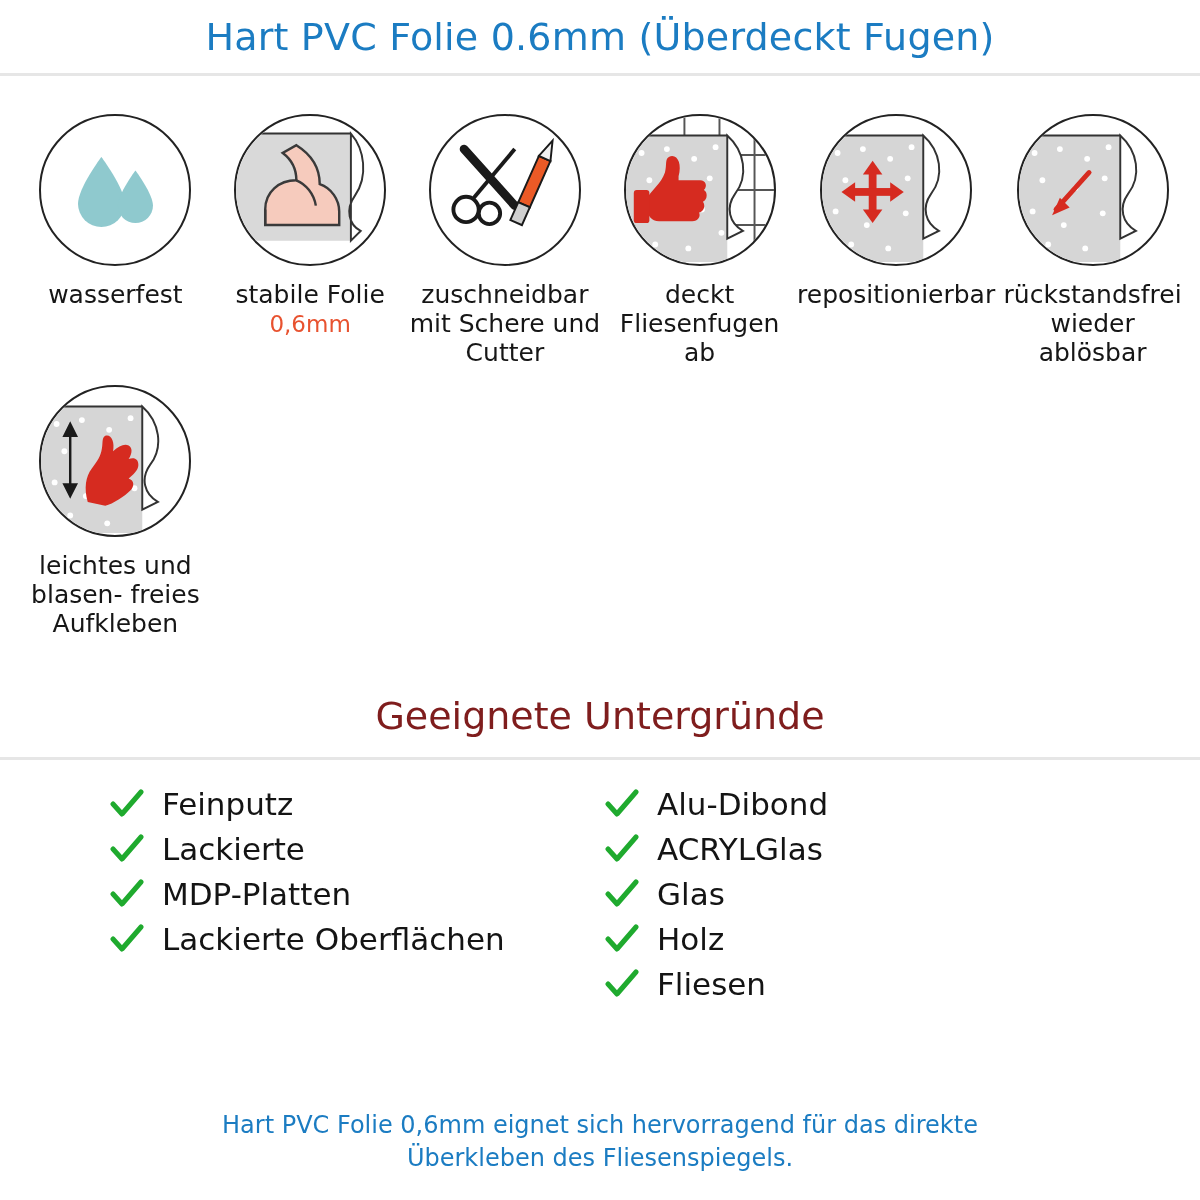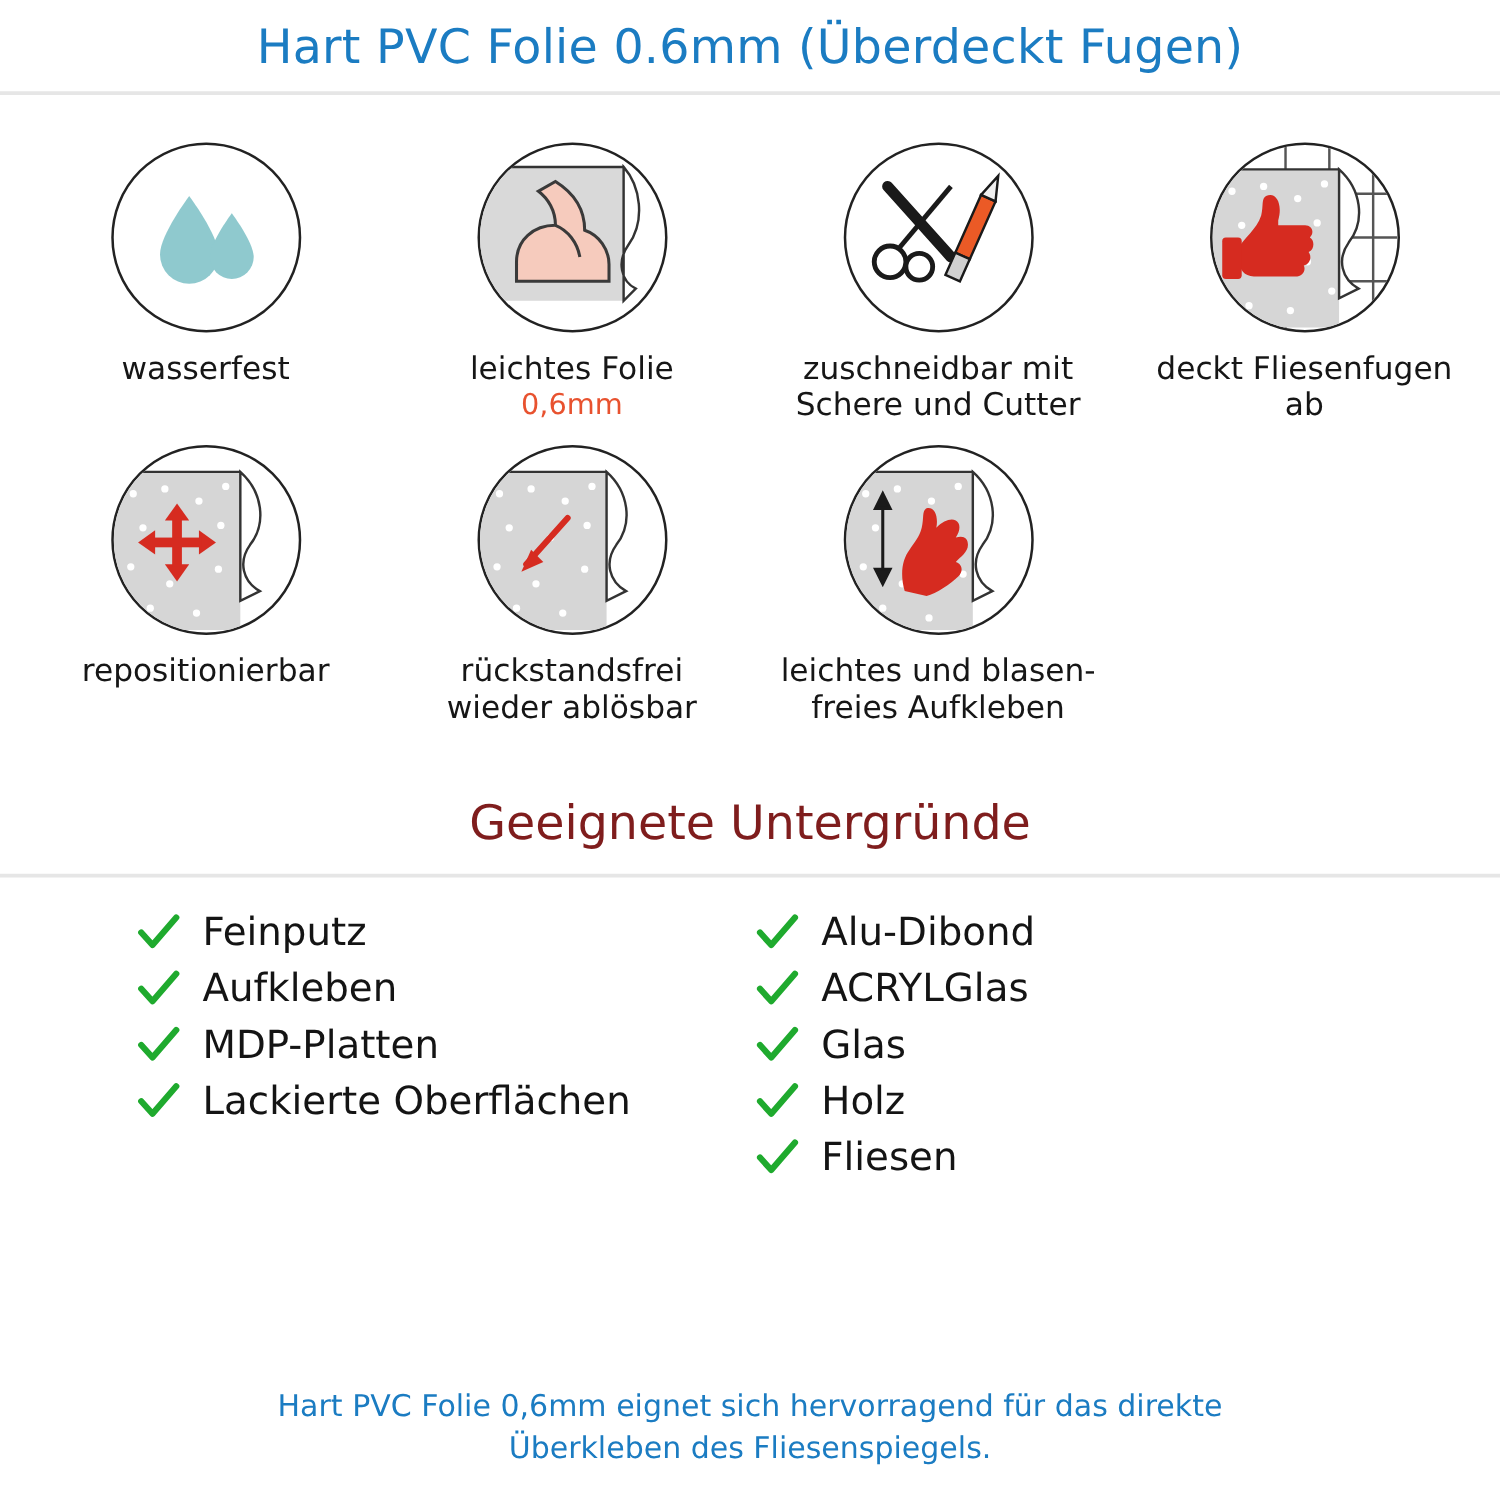--- a/index.html
+++ b/index.html
@@ -22,21 +22,21 @@
     font-size: 38px;
     color: #1b7cc2;
     font-weight: normal;
     letter-spacing: .2px;
   }
 
   
   .features {
     padding: 38px 10px 0 18px;
     display: grid;
-    grid-template-columns: repeat(4, 1fr);
+    grid-template-columns: repeat(6, 1fr);
     row-gap: 16px;
   }
   .feature {
     display: flex; flex-direction: column; align-items: center;
   }
   .circle {
     width: 152px; height: 152px; border-radius: 50%;
     border: 2.5px solid #222; background: #fff;
     position: relative; overflow: hidden;
     display: flex; align-items: center; justify-content: center;
@@ -104,21 +104,21 @@
       <div class="circle">
         <svg width="152" height="152" viewBox="0 0 152 152">
           <path d="M0 18 L118 18 L118 128 L0 128 Z" fill="#d9d9d9"></path>
           <path d="M118 18 C132 34 136 62 122 82 C112 96 116 112 128 118 L118 128 Z" fill="#ffffff" stroke="#333" stroke-width="2"></path>
           <path d="M0 18 L118 18" stroke="#333" stroke-width="2" fill="none"></path>
           <path d="M30 96 C30 78 44 66 62 66 C62 54 56 44 48 38 L62 30 C78 40 86 54 86 70 C98 74 106 86 106 98 L106 112 L30 112 Z" fill="#f6cbbd" stroke="#3a3a3a" stroke-width="2.5"></path>
           <path d="M62 66 C72 70 80 80 82 92" fill="none" stroke="#3a3a3a" stroke-width="2.5"></path>
           <path d="M30 96 L30 112" fill="none" stroke="#3a3a3a" stroke-width="2.5"></path>
         </svg>
       </div>
-      <div class="feature-label">leichtes Folie</div>
+      <div class="feature-label">stabile Folie</div>
       <div class="sub-label">0,6mm</div>
     </div>
 
 
     <div class="feature">
       <div class="circle">
         <svg width="152" height="152" viewBox="0 0 152 152">
           <g stroke="#1a1a1a" stroke-width="4" fill="none">
             <path d="M34 34 L86 92" stroke-width="9" stroke-linecap="round"></path>
             <path d="M86 34 L44 84"></path>
@@ -278,21 +278,21 @@
       <div class="list-item">
         <svg class="check" viewBox="0 0 34 30">
             <path d="M3 15 L12 25 L31 3" fill="none" stroke="#1faa2e" stroke-width="5" stroke-linecap="round" stroke-linejoin="round"></path>
           </svg>
         <span class="list-text">Feinputz</span>
       </div>
       <div class="list-item">
         <svg class="check" viewBox="0 0 34 30">
             <path d="M3 15 L12 25 L31 3" fill="none" stroke="#1faa2e" stroke-width="5" stroke-linecap="round" stroke-linejoin="round"></path>
           </svg>
-        <span class="list-text">Aufkleben</span>
+        <span class="list-text">Lackierte</span>
       </div>
       <div class="list-item">
         <svg class="check" viewBox="0 0 34 30">
             <path d="M3 15 L12 25 L31 3" fill="none" stroke="#1faa2e" stroke-width="5" stroke-linecap="round" stroke-linejoin="round"></path>
           </svg>
         <span class="list-text">MDP-Platten</span>
       </div>
       <div class="list-item">
         <svg class="check" viewBox="0 0 34 30">
             <path d="M3 15 L12 25 L31 3" fill="none" stroke="#1faa2e" stroke-width="5" stroke-linecap="round" stroke-linejoin="round"></path>

